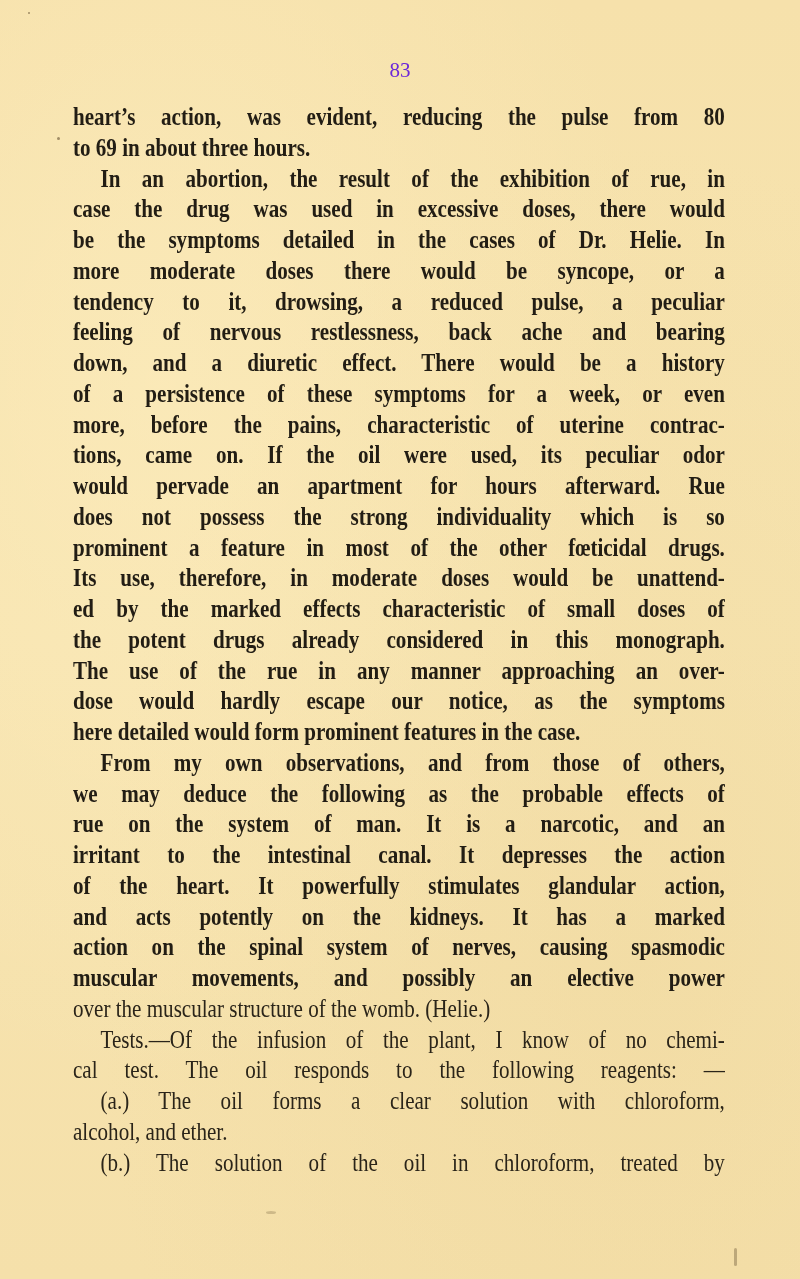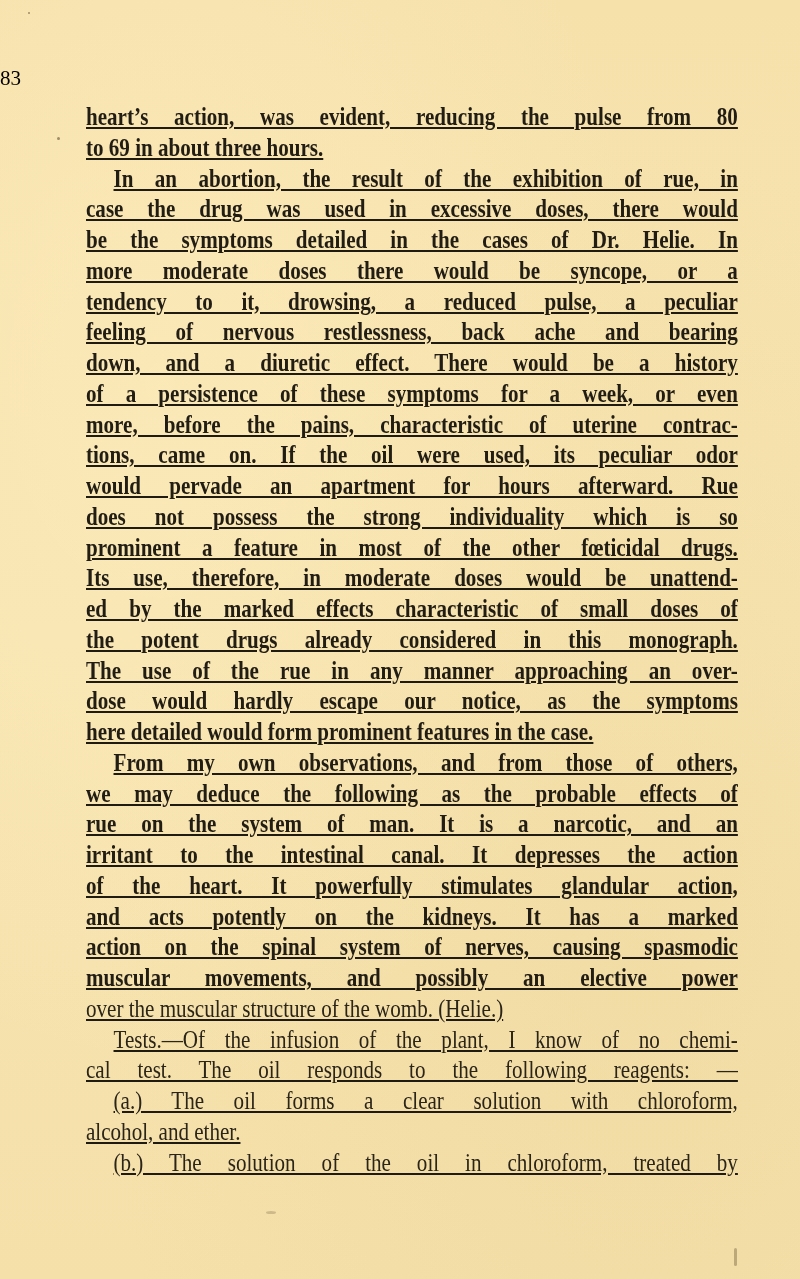--- a/index.html
+++ b/index.html
@@ -24,32 +24,31 @@
       left: 0;
       top: 0;
       width: 800px;
       height: 1279px;
     }
     .page-number {
       position: absolute;
       top: 58px;
       left: 0;
       width: 800px;
+      text-align: center;
       font-family: "Liberation Serif", serif;
       font-size: 21px;
-      color: #000000;
+      color: #6d28d9;
       letter-spacing: 0;
-      margin-top: 8px;
     }
     .text-block {
       position: absolute;
-      left: 86px;
+      left: 73px;
       top: 102px;
       width: 652px;
-      text-decoration: underline;
     }
     .line {
       display: block;
       height: 30.75px;
       line-height: 30.75px;
       font-family: "Liberation Serif", serif;
       font-size: 24.5px;
       font-weight: bold;
       white-space: nowrap;
       text-align: justify;

